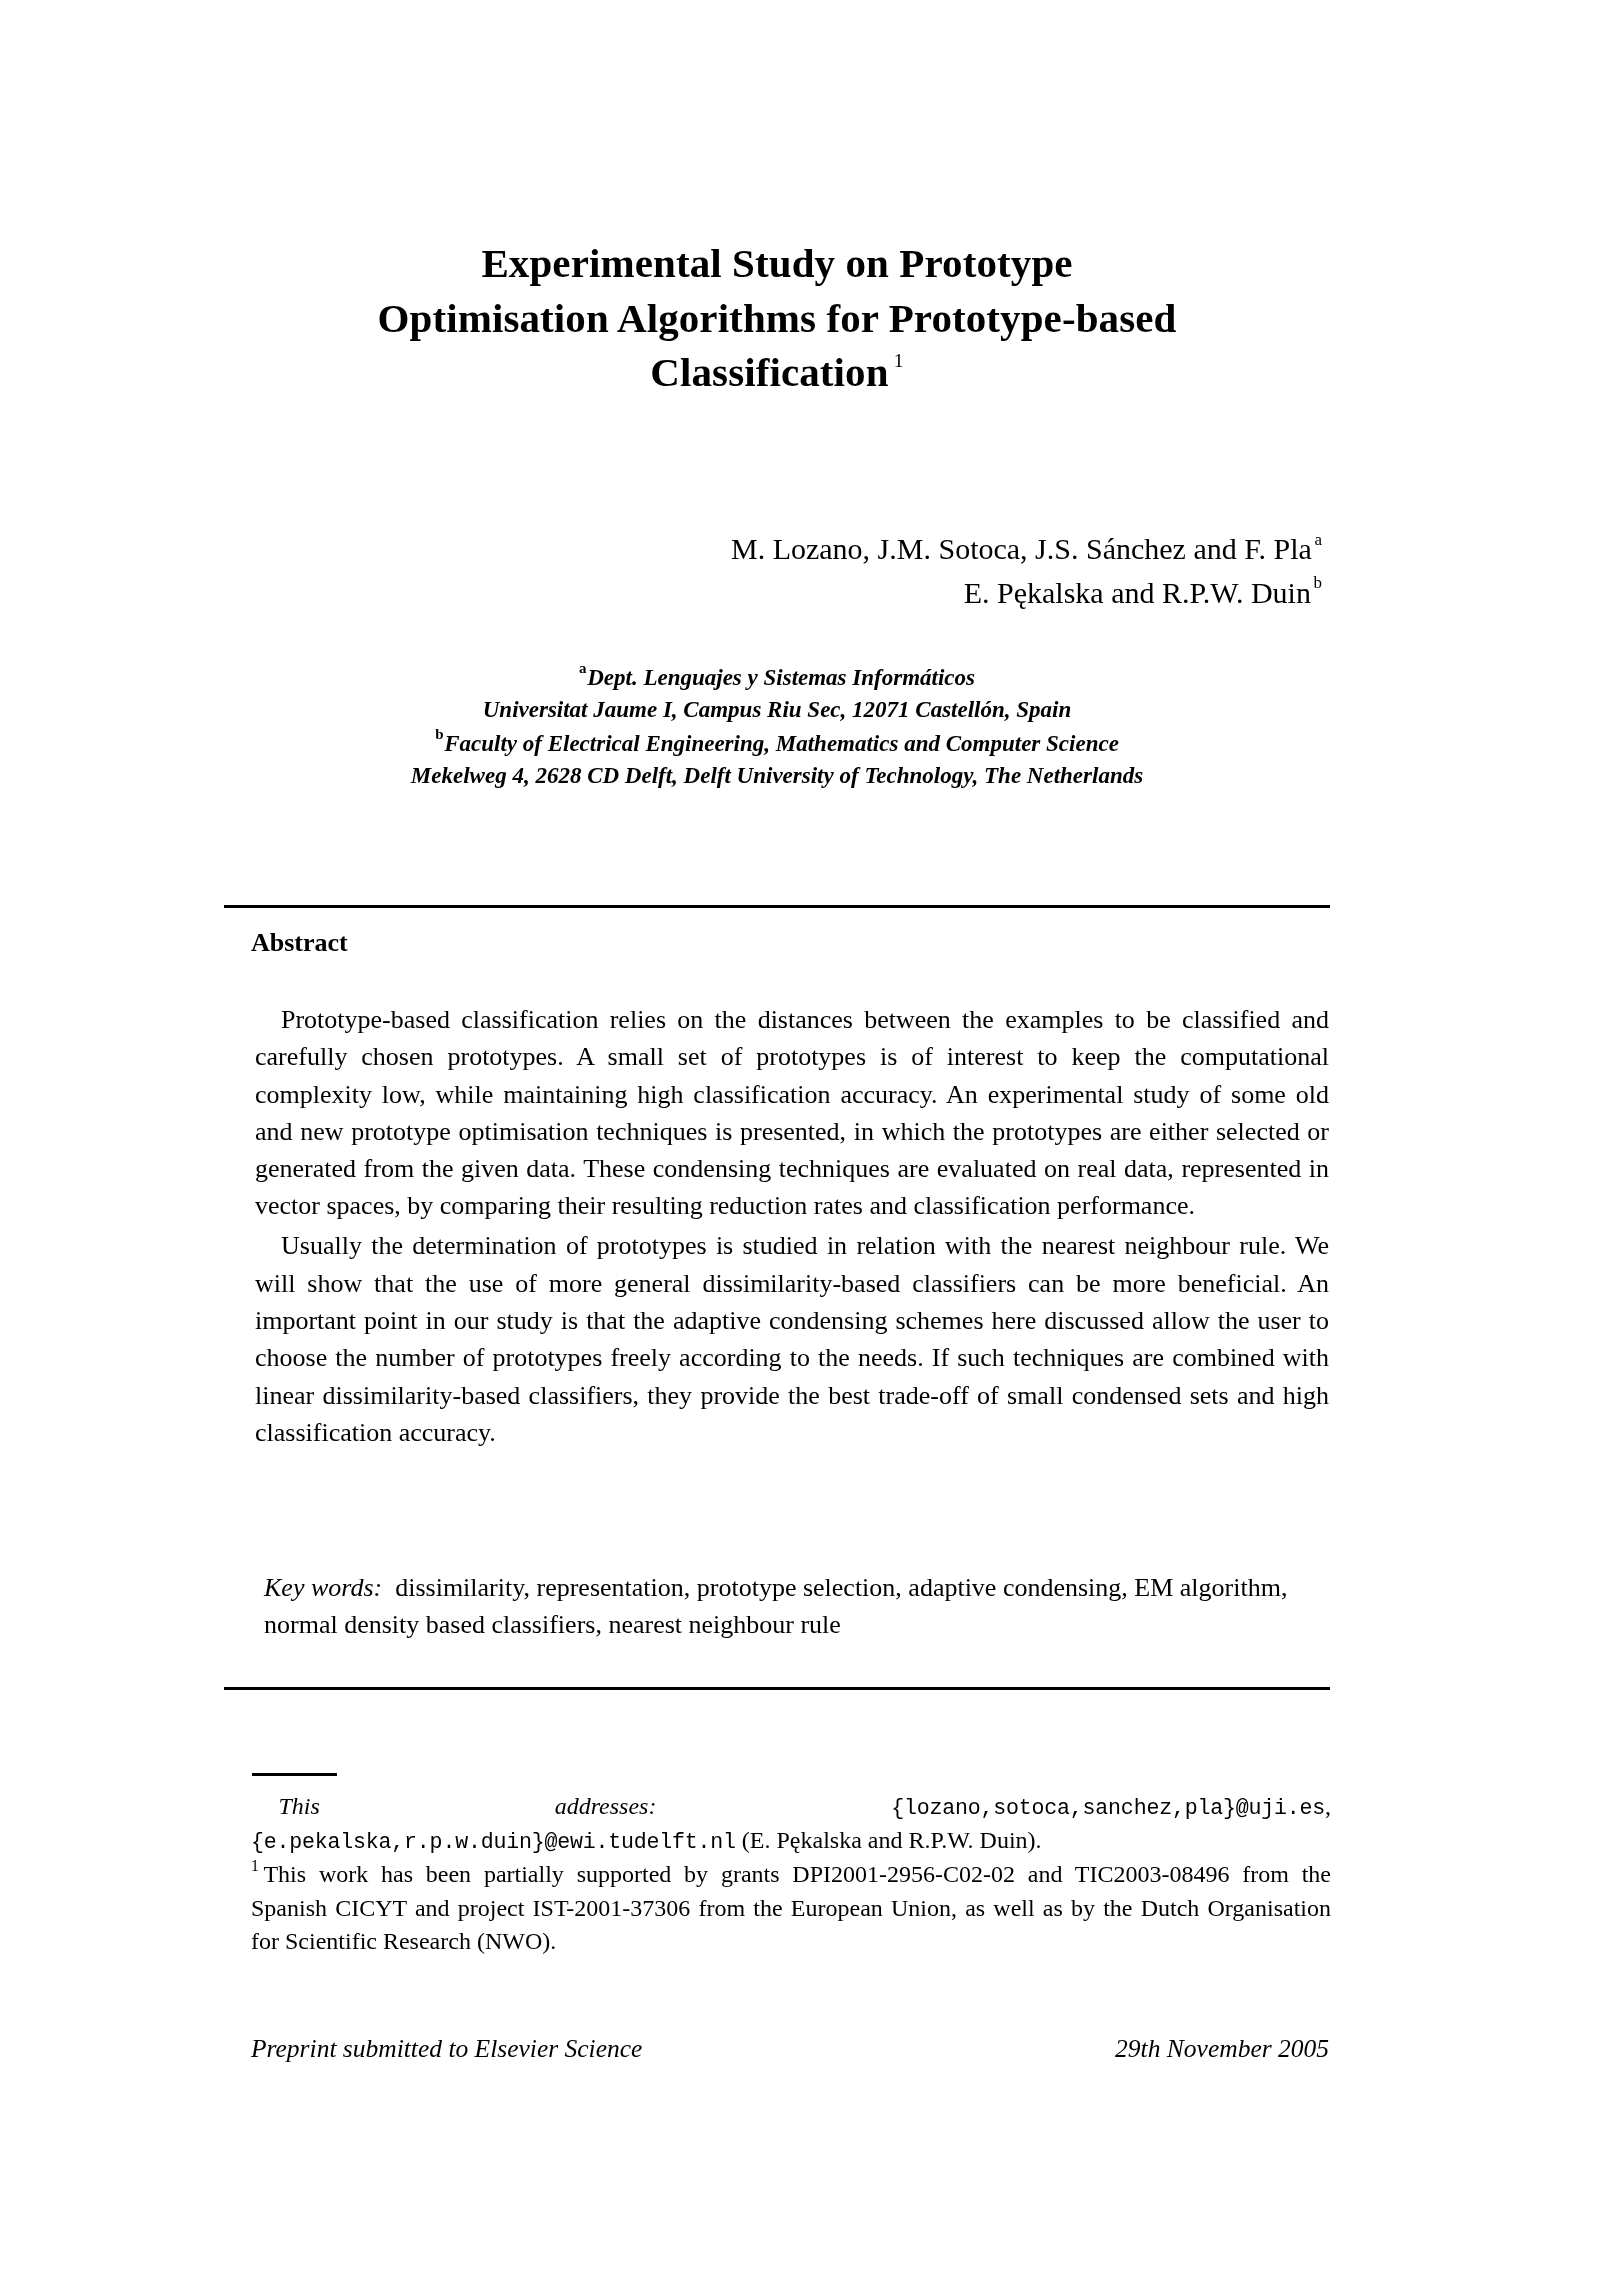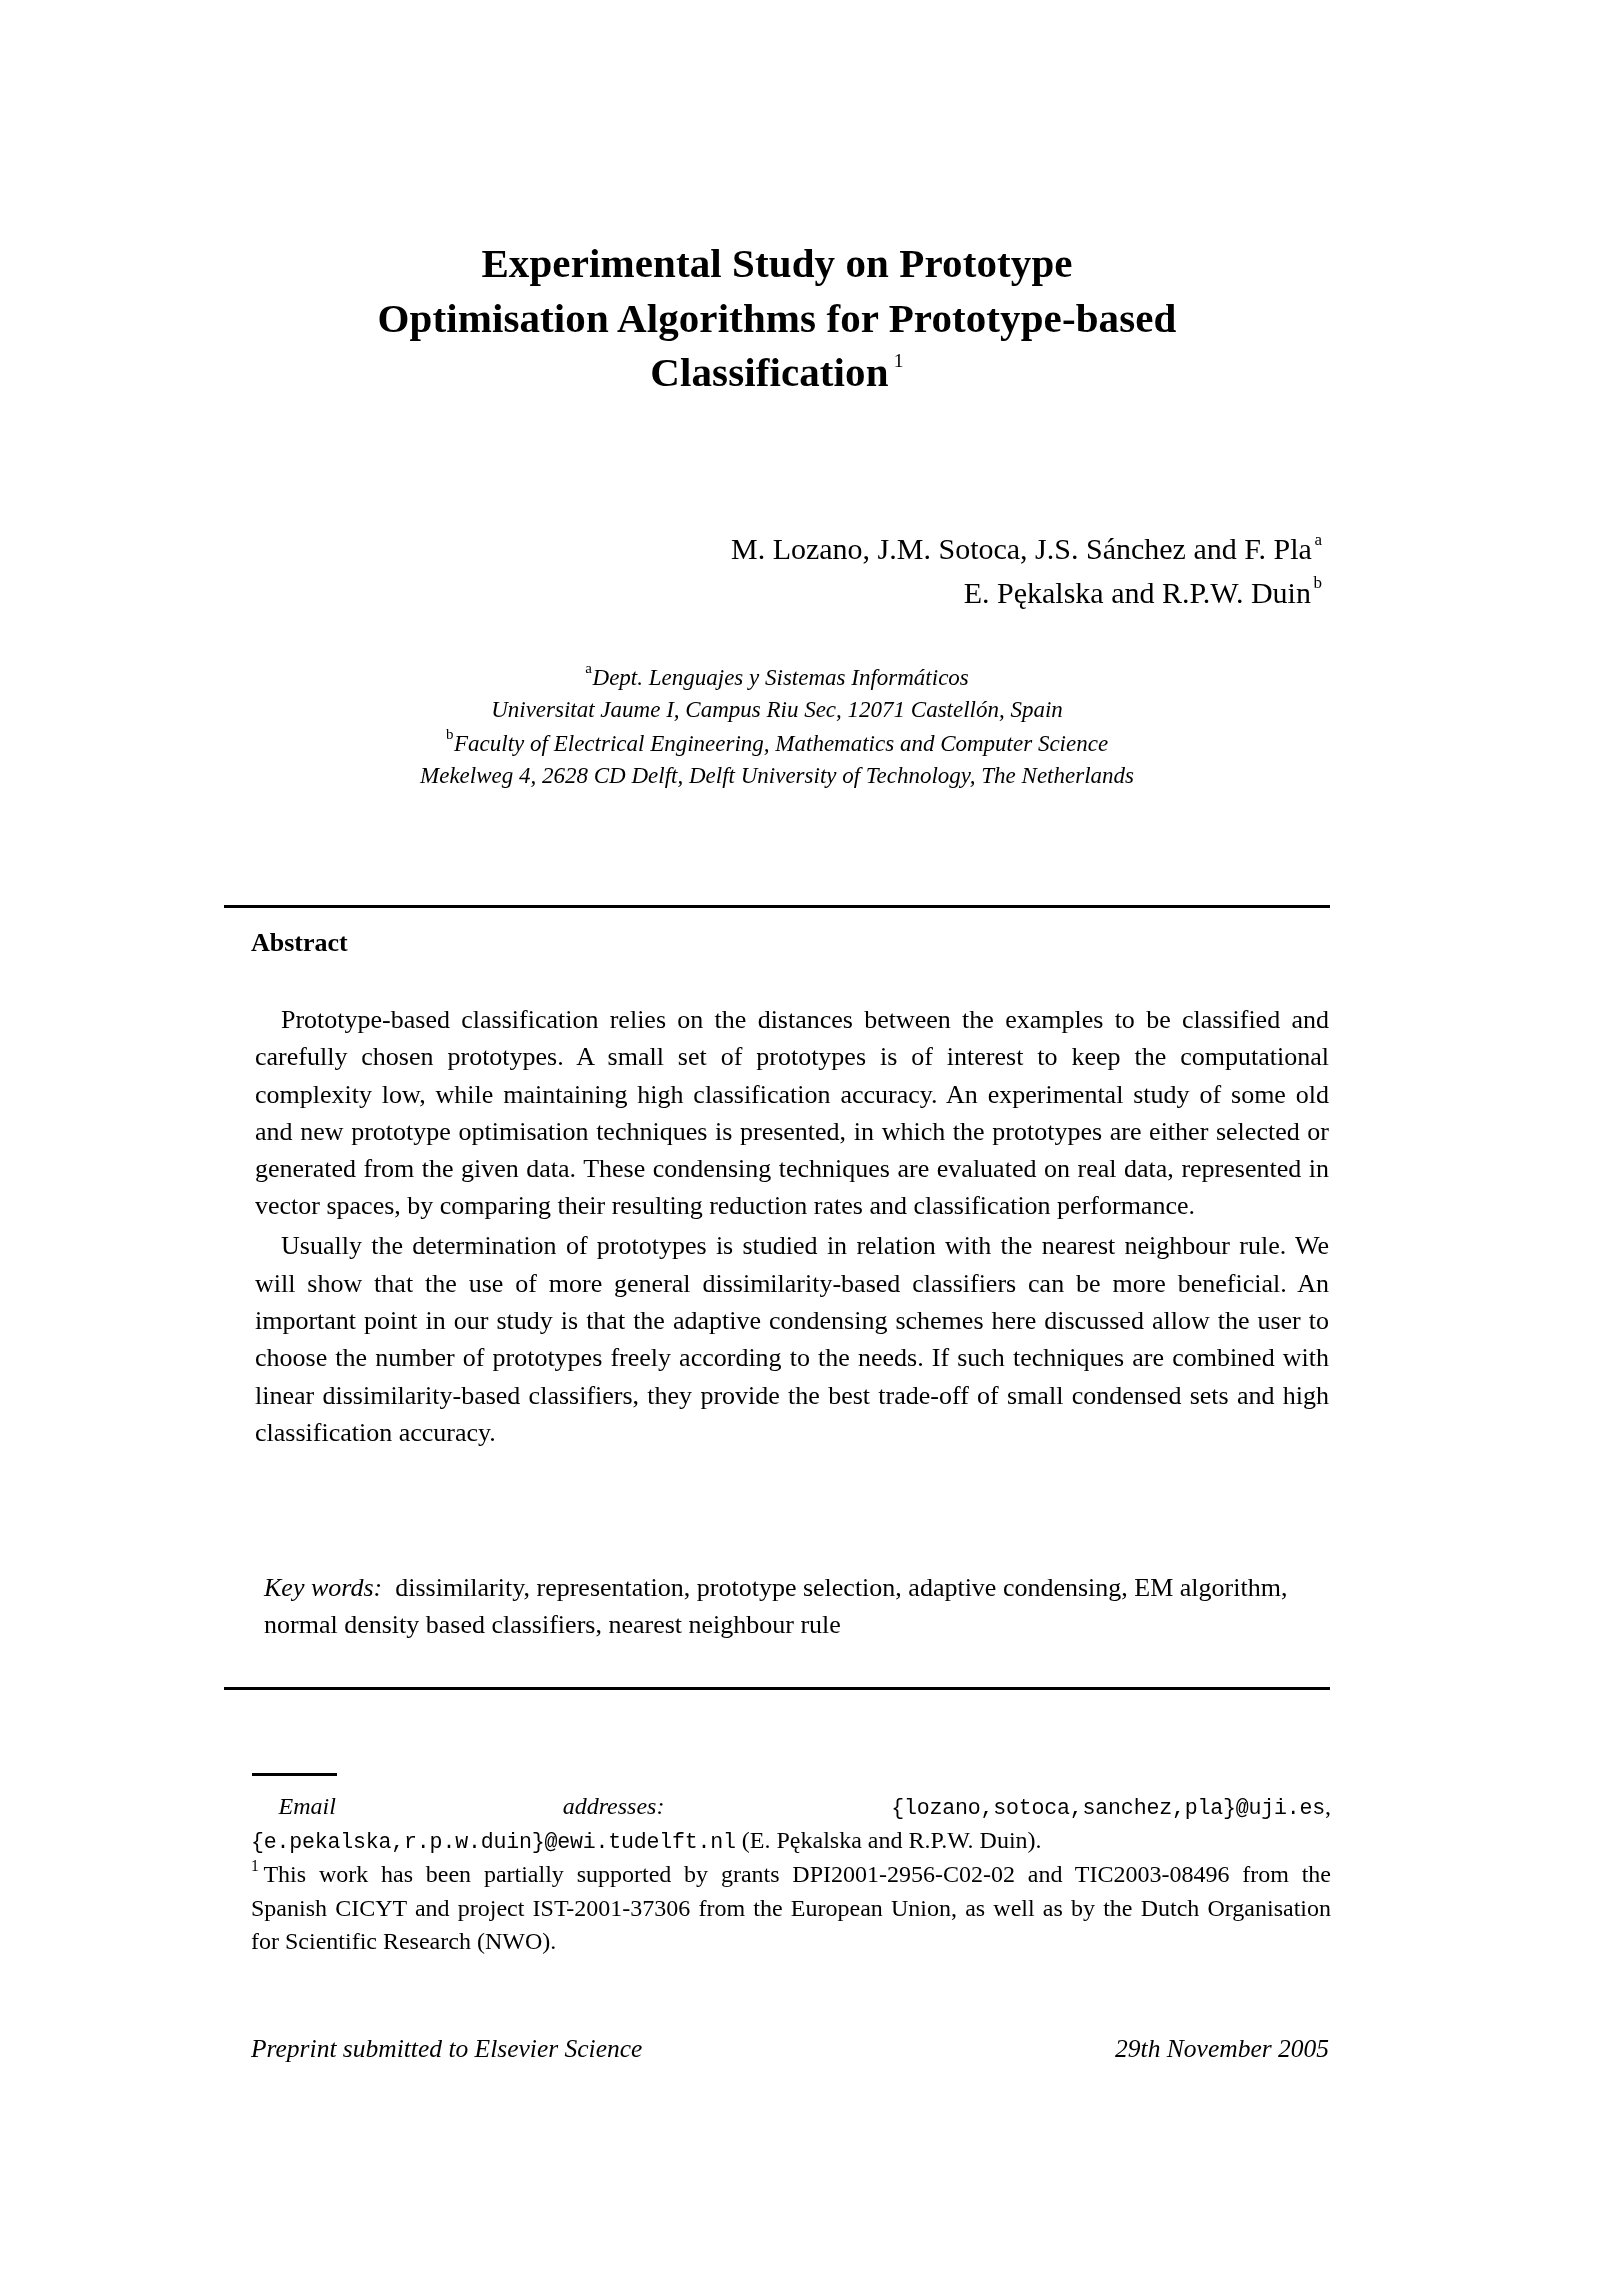--- a/index.html
+++ b/index.html
@@ -75,20 +75,21 @@
     left: 224px;
     top: 661px;
     width: 1106px;
     text-align: center;
     font-style: italic;
   }
   .affil-line {
     font-size: 23px;
     line-height: 1.42;
     white-space: nowrap;
+    font-weight: bold;
   }
   .affil-line .mark {
     font-style: normal;
     font-size: 15px;
     vertical-align: super;
     position: relative;
     top: -2.6px;
     margin-right: 0.7px;
   }
 
@@ -226,21 +227,21 @@
   <div class="abstract-body">
     <p>Prototype-based classification relies on the distances between the examples to be classified and carefully chosen prototypes. A small set of prototypes is of interest to keep the computational complexity low, while maintaining high classification accuracy. An experimental study of some old and new prototype optimisation techniques is presented, in which the prototypes are either selected or generated from the given data. These condensing techniques are evaluated on real data, represented in vector spaces, by comparing their resulting reduction rates and classification performance.</p>
     <p>Usually the determination of prototypes is studied in relation with the nearest neighbour rule. We will show that the use of more general dissimilarity-based classifiers can be more beneficial. An important point in our study is that the adaptive condensing schemes here discussed allow the user to choose the number of prototypes freely according to the needs. If such techniques are combined with linear dissimilarity-based classifiers, they provide the best trade-off of small condensed sets and high classification accuracy.</p>
   </div>
 
   <div class="keywords"><span class="kw-label">Key words:</span>&nbsp; <span>dissimilarity, representation, prototype selection, adaptive condensing, EM algorithm, normal density based classifiers, nearest neighbour rule</span></div>
 
   <div class="foot-rule"></div>
 
   <div class="footnotes">
-    <div class="fn-emails"><span class="it">Email addresses:</span> <span class="mono">{lozano,sotoca,sanchez,pla}@uji.es</span><span>,</span> <span class="mono">{e.pekalska,r.p.w.duin}@ewi.tudelft.nl</span> <span>(E. Pękalska and R.P.W. Duin).</span></div>
+    <div class="fn-emails"><span class="it">This addresses:</span> <span class="mono">{lozano,sotoca,sanchez,pla}@uji.es</span><span>,</span> <span class="mono">{e.pekalska,r.p.w.duin}@ewi.tudelft.nl</span> <span>(E. Pękalska and R.P.W. Duin).</span></div>
     <div class="fn-grant"><span class="fn-num">1</span><span>This work has been partially supported by grants DPI2001-2956-C02-02 and TIC2003-08496 from the Spanish CICYT and project IST-2001-37306 from the European Union, as well as by the Dutch Organisation for Scientific Research (NWO).</span></div>
   </div>
 
   <div class="footer">
     <span>Preprint submitted to Elsevier Science</span>
     <span>29th November 2005</span>
   </div>
 
 </div>
 

